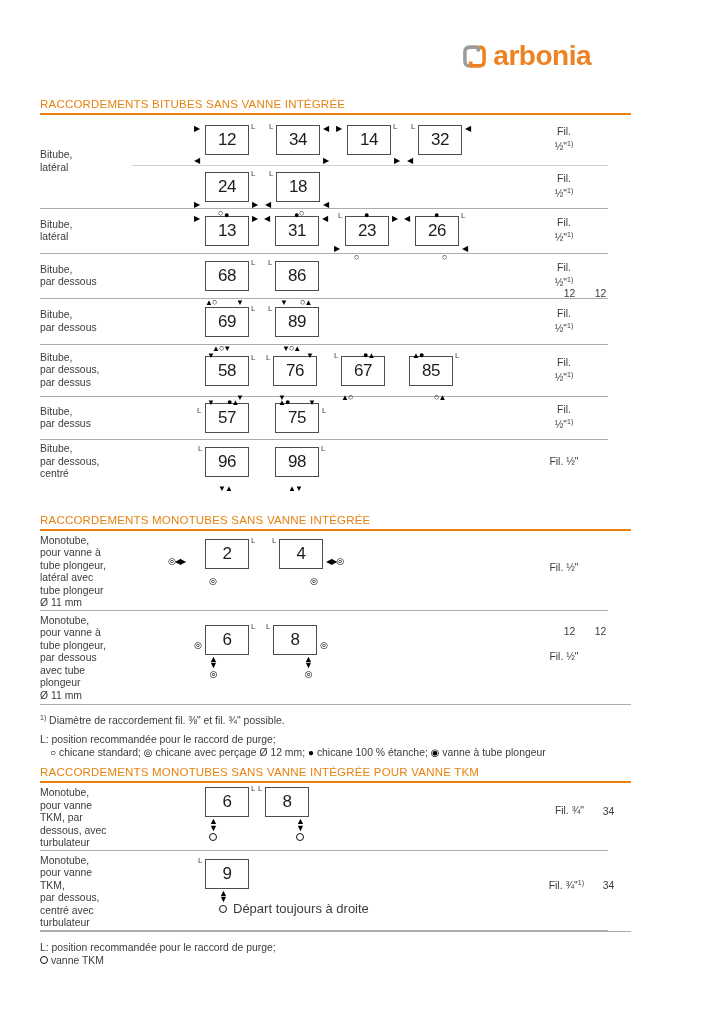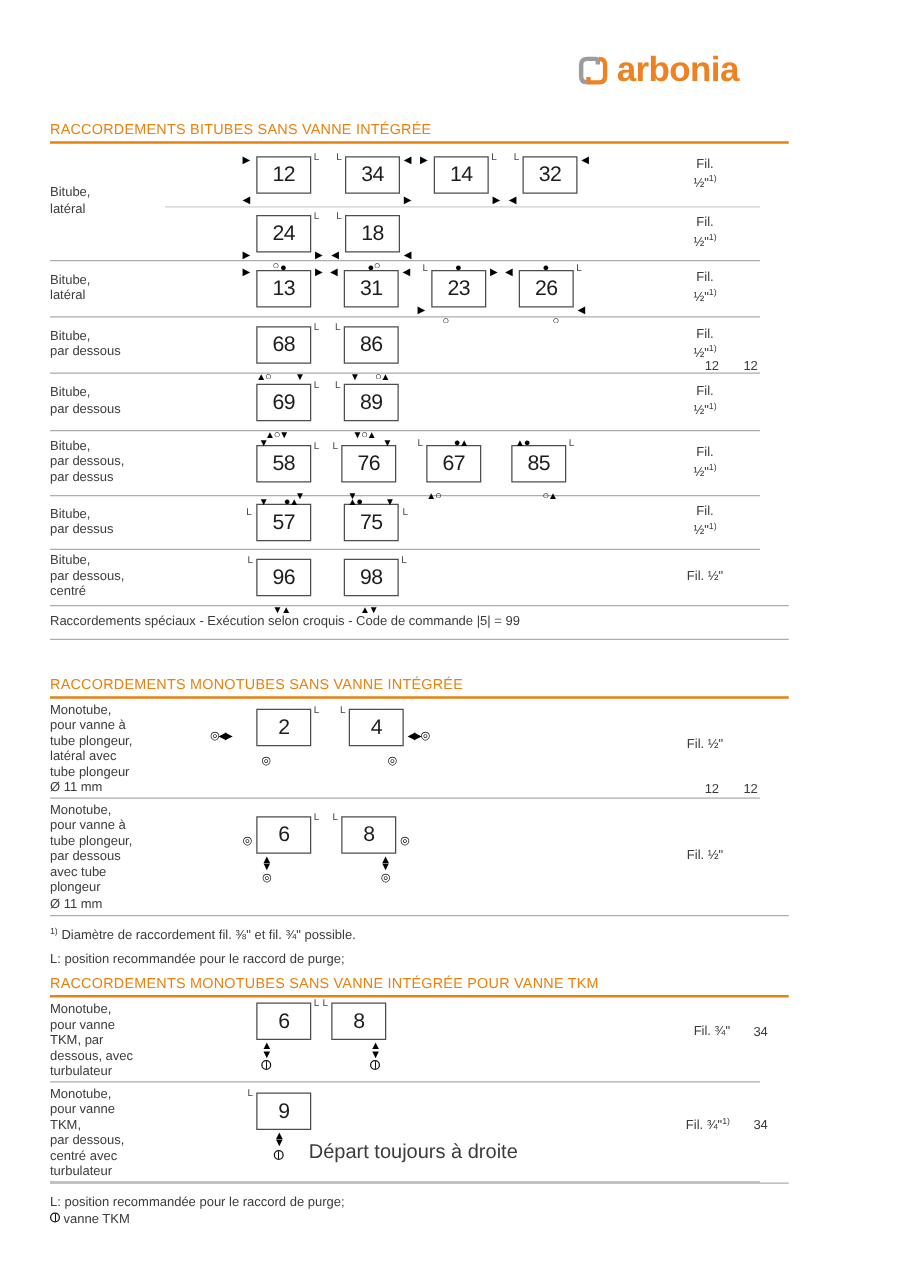--- a/index.html
+++ b/index.html
@@ -45,21 +45,21 @@
   .g { display:inline-block; line-height:1; font-style:normal; }
   .g-arr-r,.g-arr-l,.g-arr-u,.g-arr-d { font-size:8px; color:#000; }
   .g-vent { font-size:8px; color:#444; letter-spacing:0; }
   .g-circle,.g-circle-drilled,.g-circle-solid,.g-plunger { font-size:9px; color:#000; }
   .sym.v { display:flex; flex-direction:column; align-items:center; letter-spacing:0; }
   .sym.v .g { font-size:9px; line-height:6.5px; }
   .sym.v .g-circle-drilled { margin-top:2px; }
   .sym.v .tkm-ico { margin-top:2px; }
   .tkm-ico { display:inline-block; width:8px; height:8px; border:1px solid #111; border-radius:50%;
              background:linear-gradient(to right,transparent 44%,#111 44%,#111 58%,transparent 58%); }
-  .diag-note { position:absolute; left:115px; bottom:5px; font-size:16px; color:#3b3b3b; }
+  .diag-note { position:absolute; left:101px; bottom:5px; font-size:13px; color:#3b3b3b; }
 
   
   .note { width:628px; border-top:1px solid #ADADAD; border-bottom:1px solid #ADADAD;
           font-size:10.4px; padding:7px 0 8px; color:#3b3b3b; }
   .footnotes { width:628px; border-top:1px solid #ADADAD; padding-top:9px; font-size:10.4px; color:#3b3b3b; }
   .fn { line-height:1.25; }
   .fn.sp { margin-top:6px; }
   .fn .fn-ico { font-size:10px; font-style:normal; }
 
   .margin-vals { position:absolute; left:562px; display:flex; gap:16px; font-size:10.4px; color:#3b3b3b; }
@@ -312,21 +312,20 @@
                     <span class="sym" style="left: 13px; top: 31px;"><span class="g g-arr-u">▲</span><span class="g g-arr-d">▼</span></span>
                   </div>
                 </div>
                 <div class="filcell">
                   <div class="fil-line">Fil. ½"</div>
                 </div>
               </div>
             </div>
           </div>
         </div>
-      <div class="note">Raccordements spéciaux - Exécution selon croquis - Code de commande |5| = 99</div>
     </section>
 
     <section class="s-monotubes">
       <h2 class="sec-title">RACCORDEMENTS MONOTUBES SANS VANNE INTÉGRÉE</h2>
       <div class="rows">
           <div class="rowgroup">
             <div class="rowlabel top">Monotube,<br>pour vanne à<br>tube plongeur,<br>latéral avec<br>tube plongeur<br>Ø 11 mm</div>
             <div class="subrows">
               <div class="subrow top" style="min-height: 74px;">
                 <div class="diagrams" style="gap: 30px; margin-top: 8px;">
@@ -378,20 +377,21 @@
                 <div class="filcell">
                   <div class="fil-line">Fil. ½"</div>
                 </div>
               </div>
             </div>
           </div>
         </div>
       <div class="footnotes">
           <div class="fn"><sup>1)</sup> Diamètre de raccordement fil. ⅜" et fil. ¾" possible.</div>
           <div class="fn sp">L: position recommandée pour le raccord de purge;</div>
+          <div class="fn" style="padding-left: 10px;"><span class="g g-circle fn-ico">○</span> chicane standard; <span class="g g-circle-drilled fn-ico">◎</span> chicane avec perçage Ø 12 mm; <span class="g g-circle-solid fn-ico">●</span> chicane 100 % étanche; <span class="g g-plunger fn-ico">◉</span> vanne à tube plongeur</div>
         </div>
     </section>
 
     <section class="s-tkm">
       <h2 class="sec-title">RACCORDEMENTS MONOTUBES SANS VANNE INTÉGRÉE POUR VANNE TKM</h2>
       <div class="rows">
           <div class="rowgroup">
             <div class="rowlabel top">Monotube,<br>pour vanne<br>TKM, par<br>dessous, avec<br>turbulateur</div>
             <div class="subrows">
               <div class="subrow top" style="min-height: 56px;">

